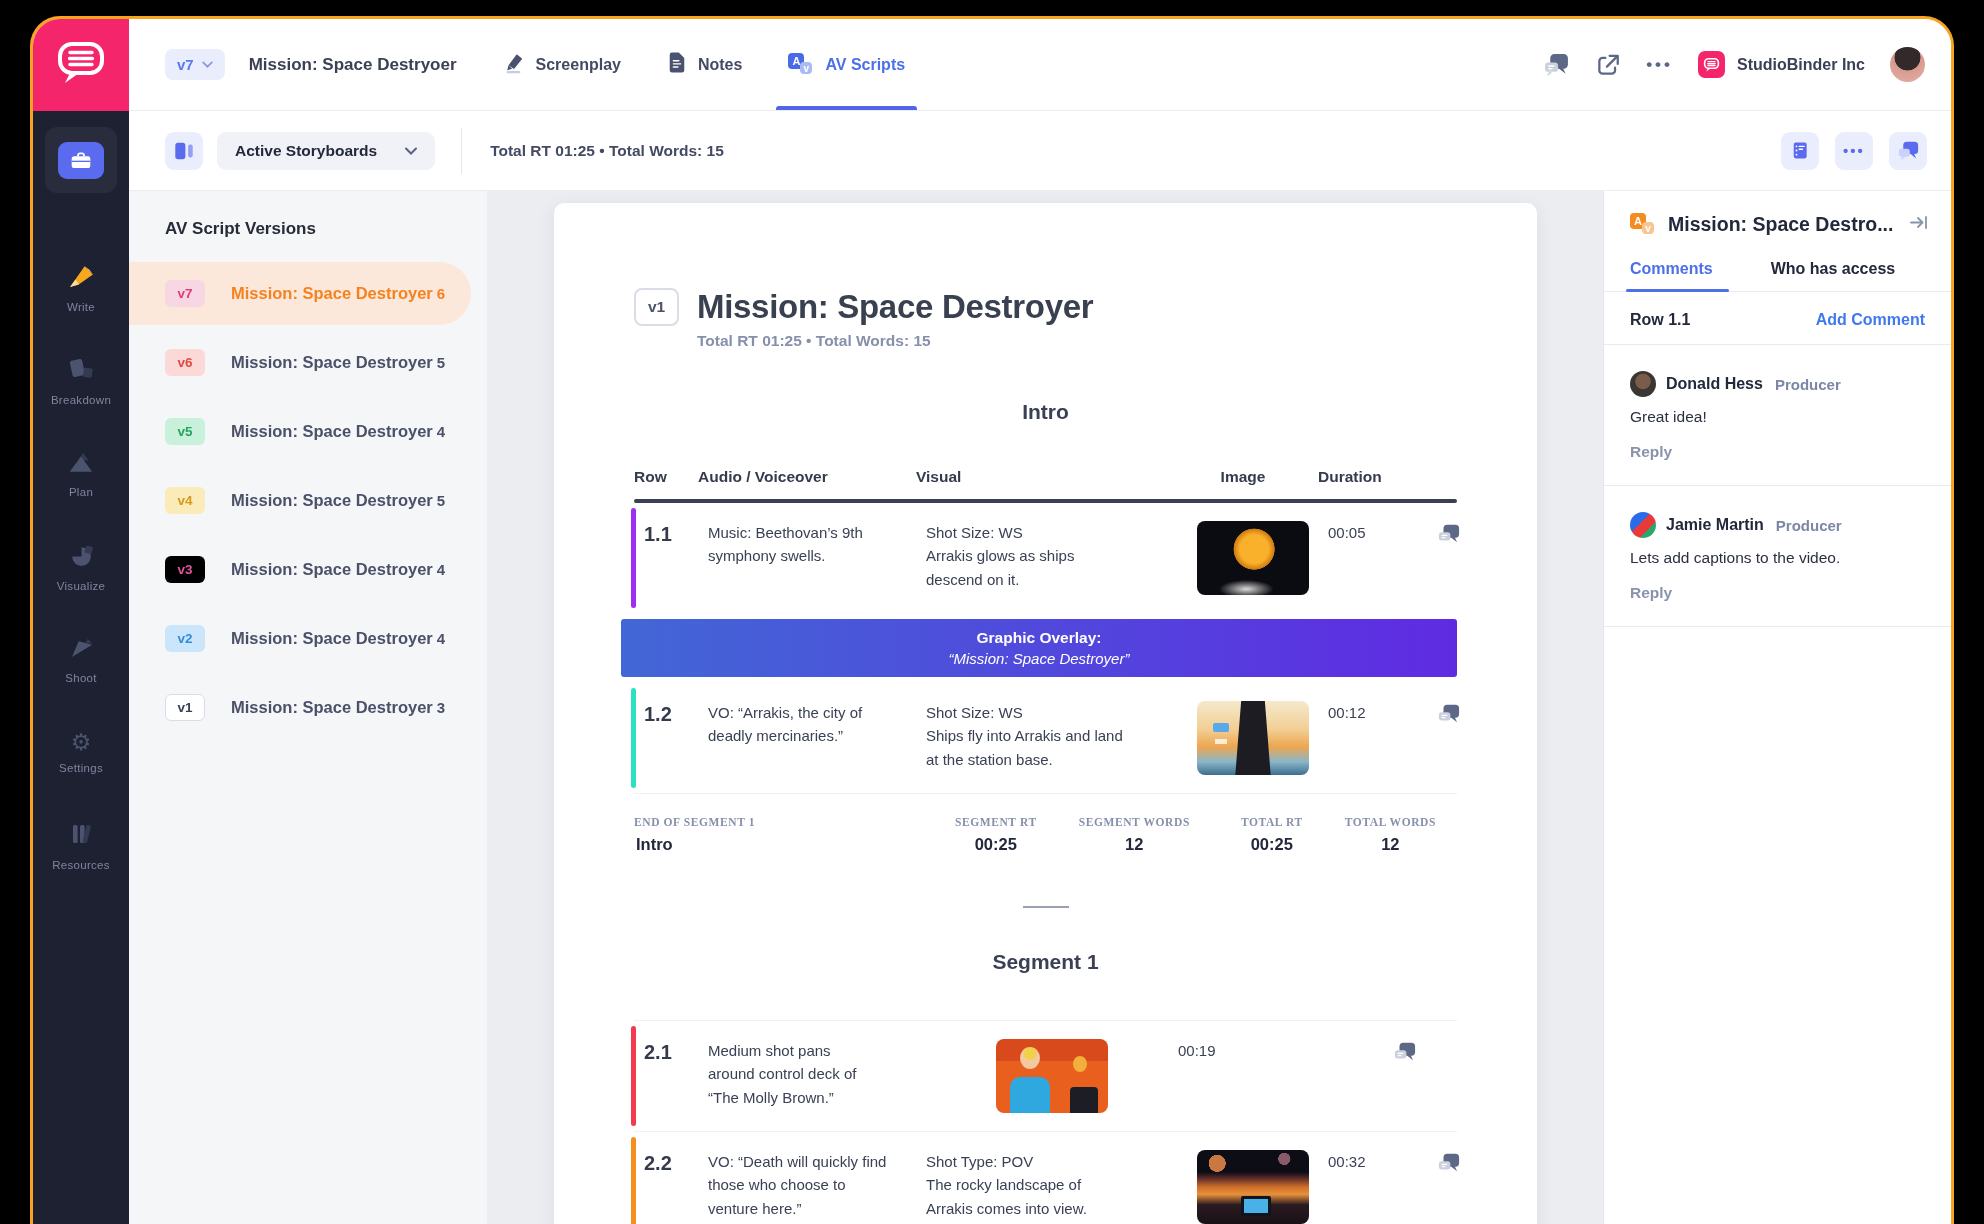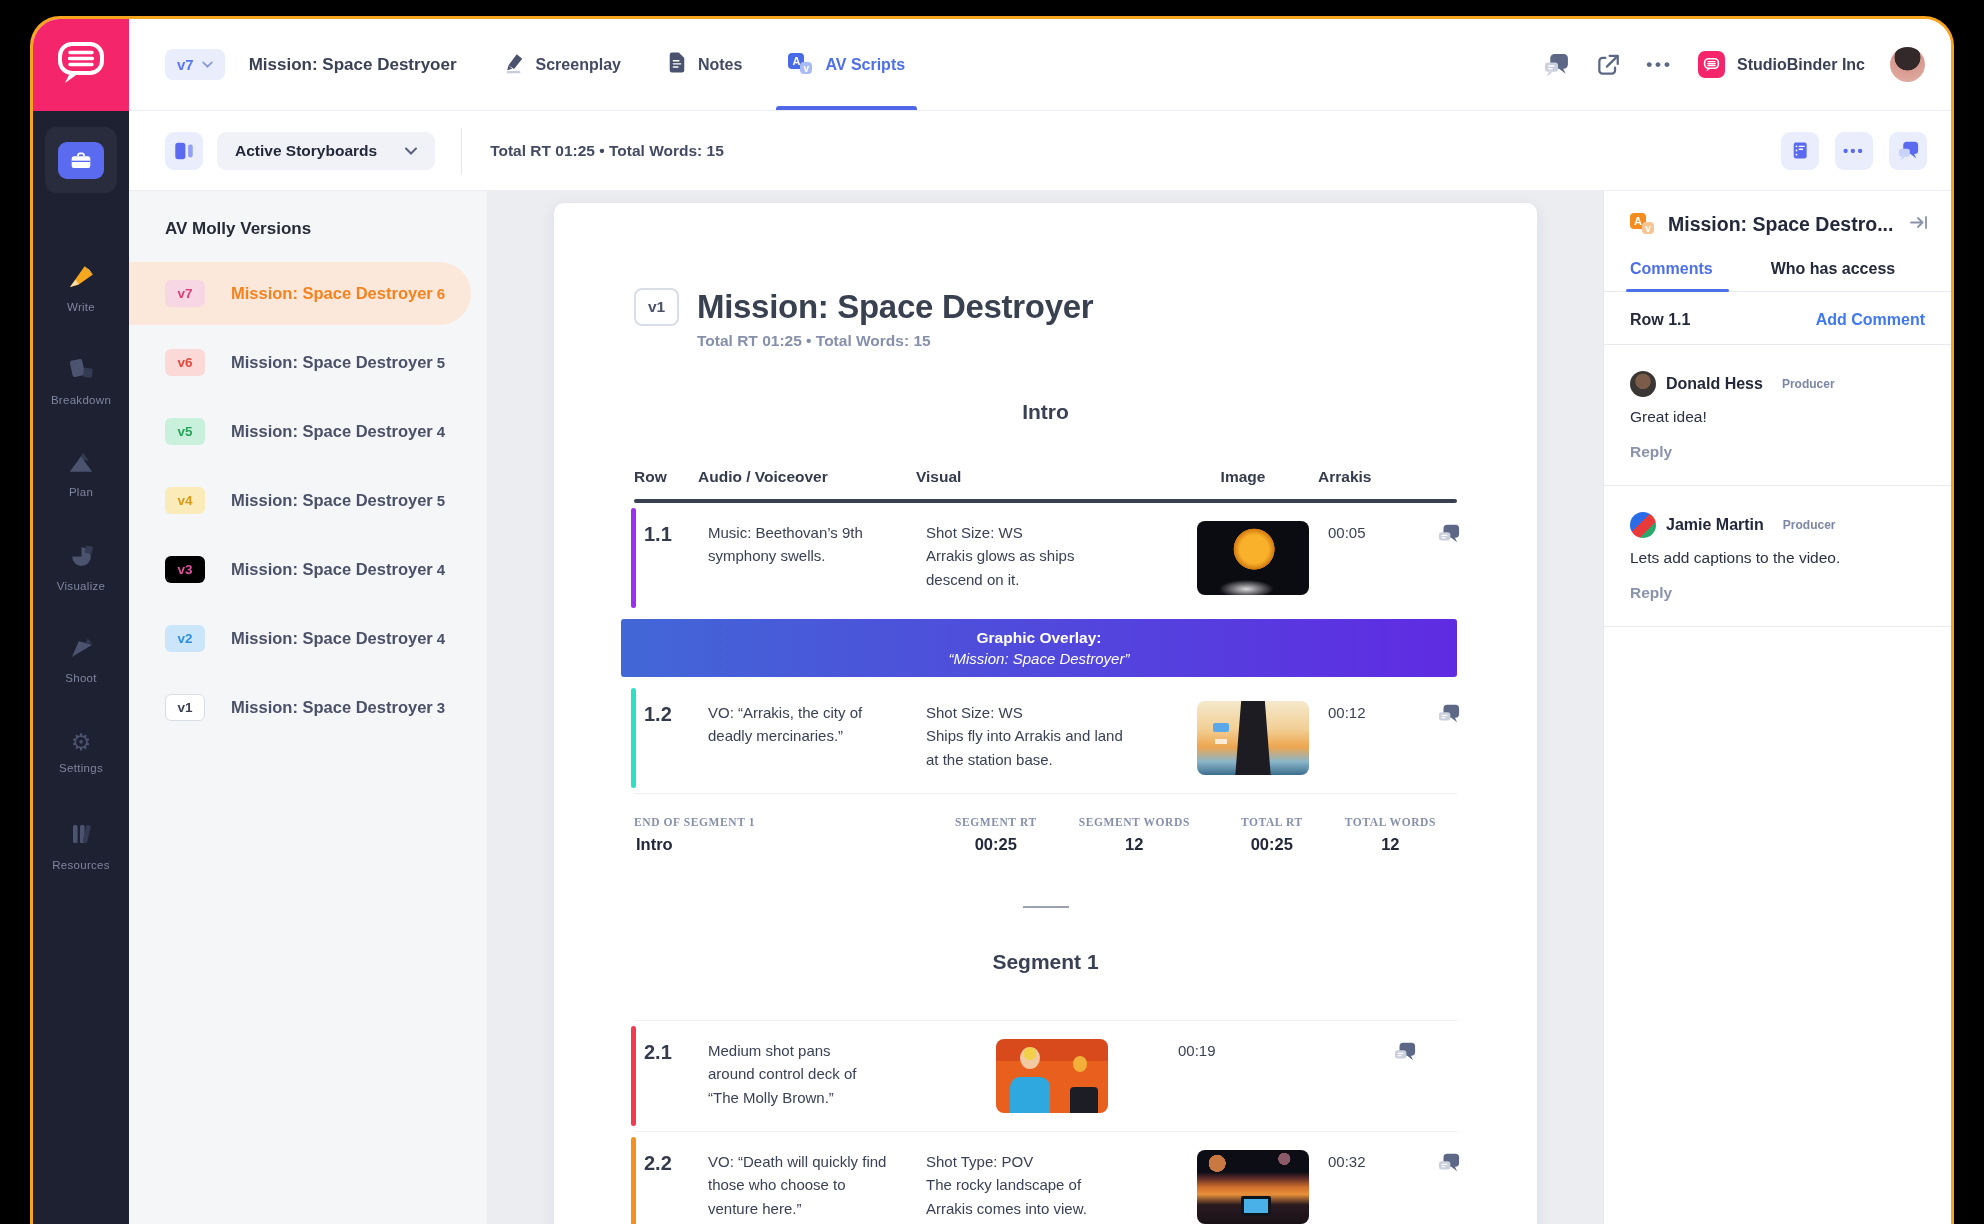--- a/index.html
+++ b/index.html
@@ -169,21 +169,21 @@
   .p-rowhead { padding:19px 26px 15px; display:flex; justify-content:space-between; align-items:center;
     border-bottom:1px solid #E8EAEF; }
   .p-rowlabel { font-size:16px; font-weight:bold; color:#23283A; }
   .p-addcomment { font-size:16px; font-weight:bold; color:#3F78F0; cursor:pointer; }
   .comment { padding:26px 26px 24px; border-bottom:1px solid #E8EAEF; }
   .comment-head { display:flex; align-items:center; gap:10px; }
   .c-avatar { width:26px; height:26px; border-radius:50%; flex:none; }
   .av-donald { background:radial-gradient(circle at 50% 40%, #7a5c48 0 36%, #3a3634 40%), #9aa0a8; }
   .av-jamie { background:linear-gradient(135deg,#2a6be8 0 42%,#e83a3a 42% 68%,#2aa86b 68%); }
   .c-name { font-size:16px; font-weight:bold; color:#23283A; }
-  .c-role { font-size:12px; font-weight:bold; color:#7C87A6; margin-left:9px; }
+  .c-role { font-size:15px; font-weight:bold; color:#7C87A6; margin-left:2px; }
   .c-text { margin-top:11px; font-size:15.5px; color:#2A3040; }
   .c-reply { margin-top:17px; font-size:15.5px; font-weight:bold; color:#8A93AC; cursor:pointer; }
 
   
   .av-ico { position:relative; width:30px; height:26px; flex:none; }
   .av-ico .a { position:absolute; left:0; top:0; width:18px; height:18px; border-radius:4px;
     color:#fff; font-size:11px; font-weight:bold; display:flex; align-items:center; justify-content:center; }
   .av-ico .v { position:absolute; right:2px; bottom:2px; width:14px; height:14px; border-radius:4px;
     color:#fff; font-size:10px; font-weight:bold; display:flex; align-items:center; justify-content:center; }
   .av-blue .a { background:#4A6BE8; } .av-blue .v { background:#A9BBF5; }
@@ -387,21 +387,21 @@
                 <rect x="2" y="10" width="12.5" height="9" rx="3" fill="#C9D2F8"></rect>
                 <path d="M6 19l-2.6 4.2 5.4-3.2z" fill="#C9D2F8"></path>
               </svg>
           </button>
         </div>
       </div>
 
       <div class="body-row">
 
         <section class="versions">
-          <h2 class="versions-title">AV Molly Versions</h2>
+          <h2 class="versions-title">AV Script Versions</h2>
 
           <div class="v-row active">
             <span class="pill"></span>
             <span class="v-badge bv7">v7</span>
             <span class="v-title">Mission: Space Destroyer</span>
             <span class="v-count">6</span>
           </div>
           <div class="v-row">
             <span class="v-badge bv6">v6</span>
             <span class="v-title">Mission: Space Destroyer</span>
@@ -444,21 +444,21 @@
             <div class="doc-subtitle">Total RT 01:25 • Total Words: 15</div>
 
             <h3 class="section-heading h-intro">Intro</h3>
 
             <div class="script-table">
               <div class="t-grid t-head">
                 <span class="c-num-h">Row</span>
                 <span>Audio / Voiceover</span>
                 <span>Visual</span>
                 <span class="c-image">Image</span>
-                <span>Arrakis</span>
+                <span>Duration</span>
                 <span></span>
               </div>
               <div class="t-rule"></div>
 
               <div class="t-grid script-row">
                 <span class="strip s-purple"></span>
                 <span class="c-num">1.1</span>
                 <span class="c-audio">Music: Beethovan’s 9th symphony swells.</span>
                 <span class="c-visual">
                   <span>Shot Size: WS</span>

